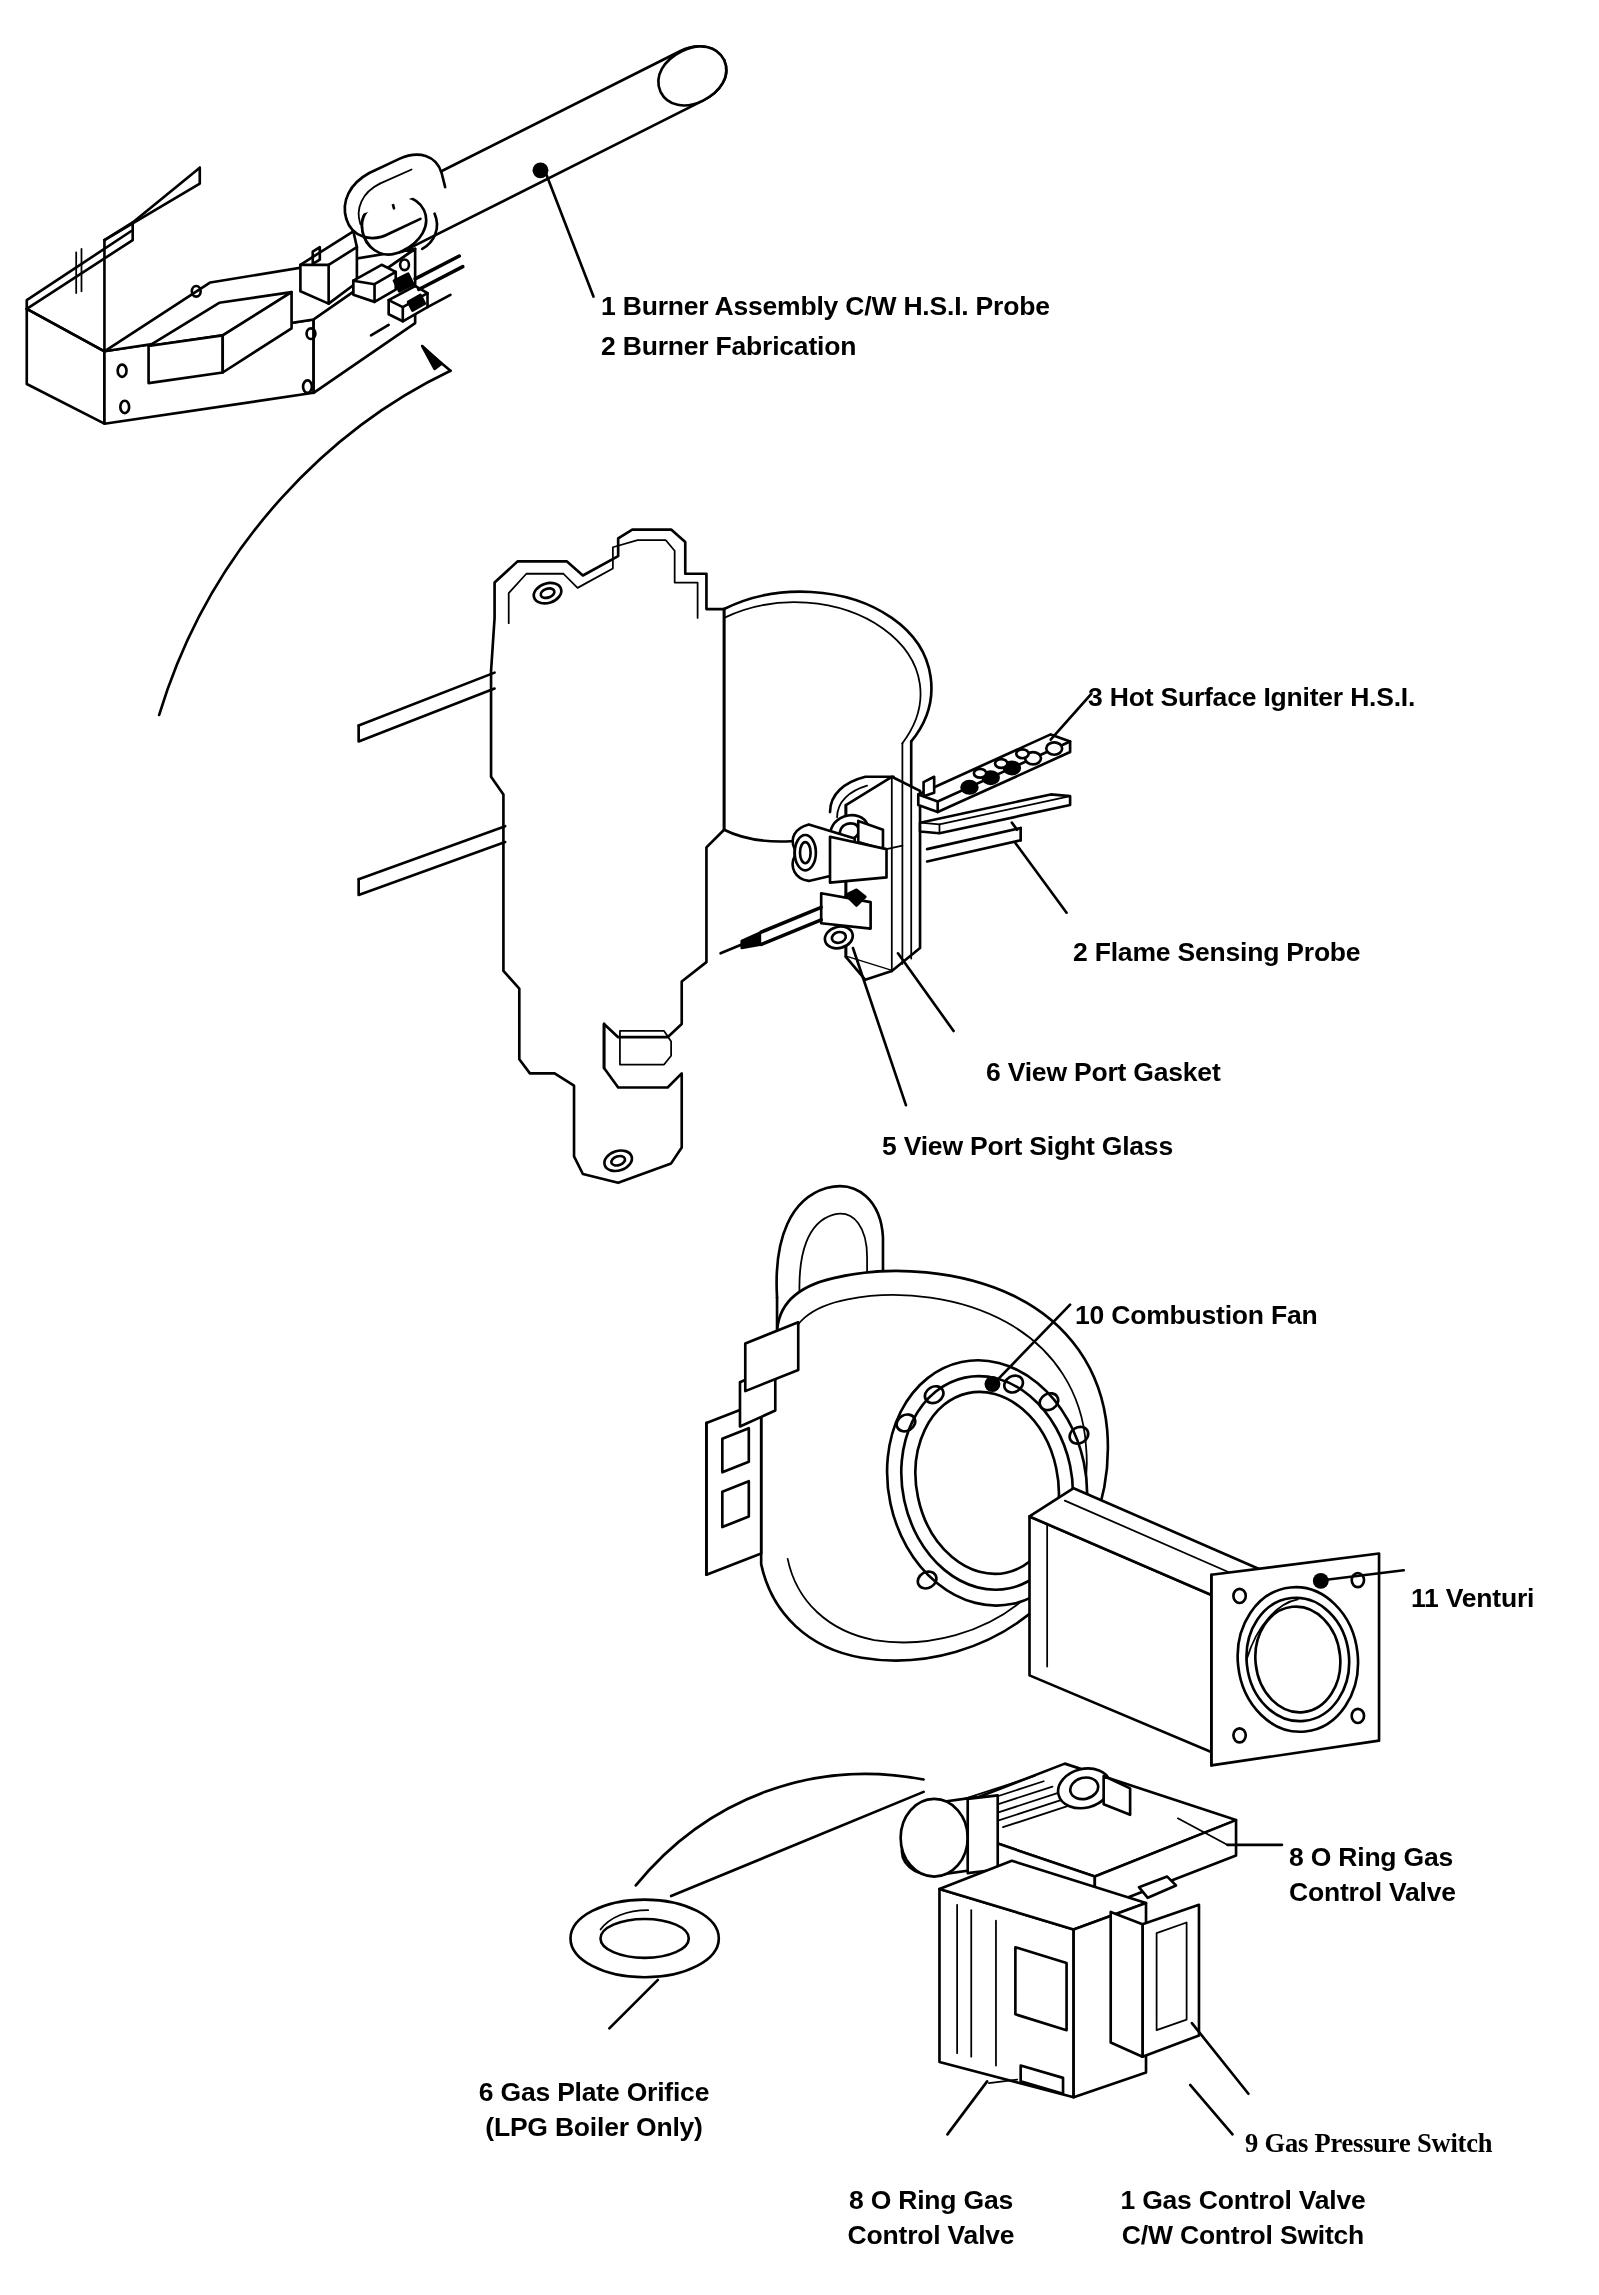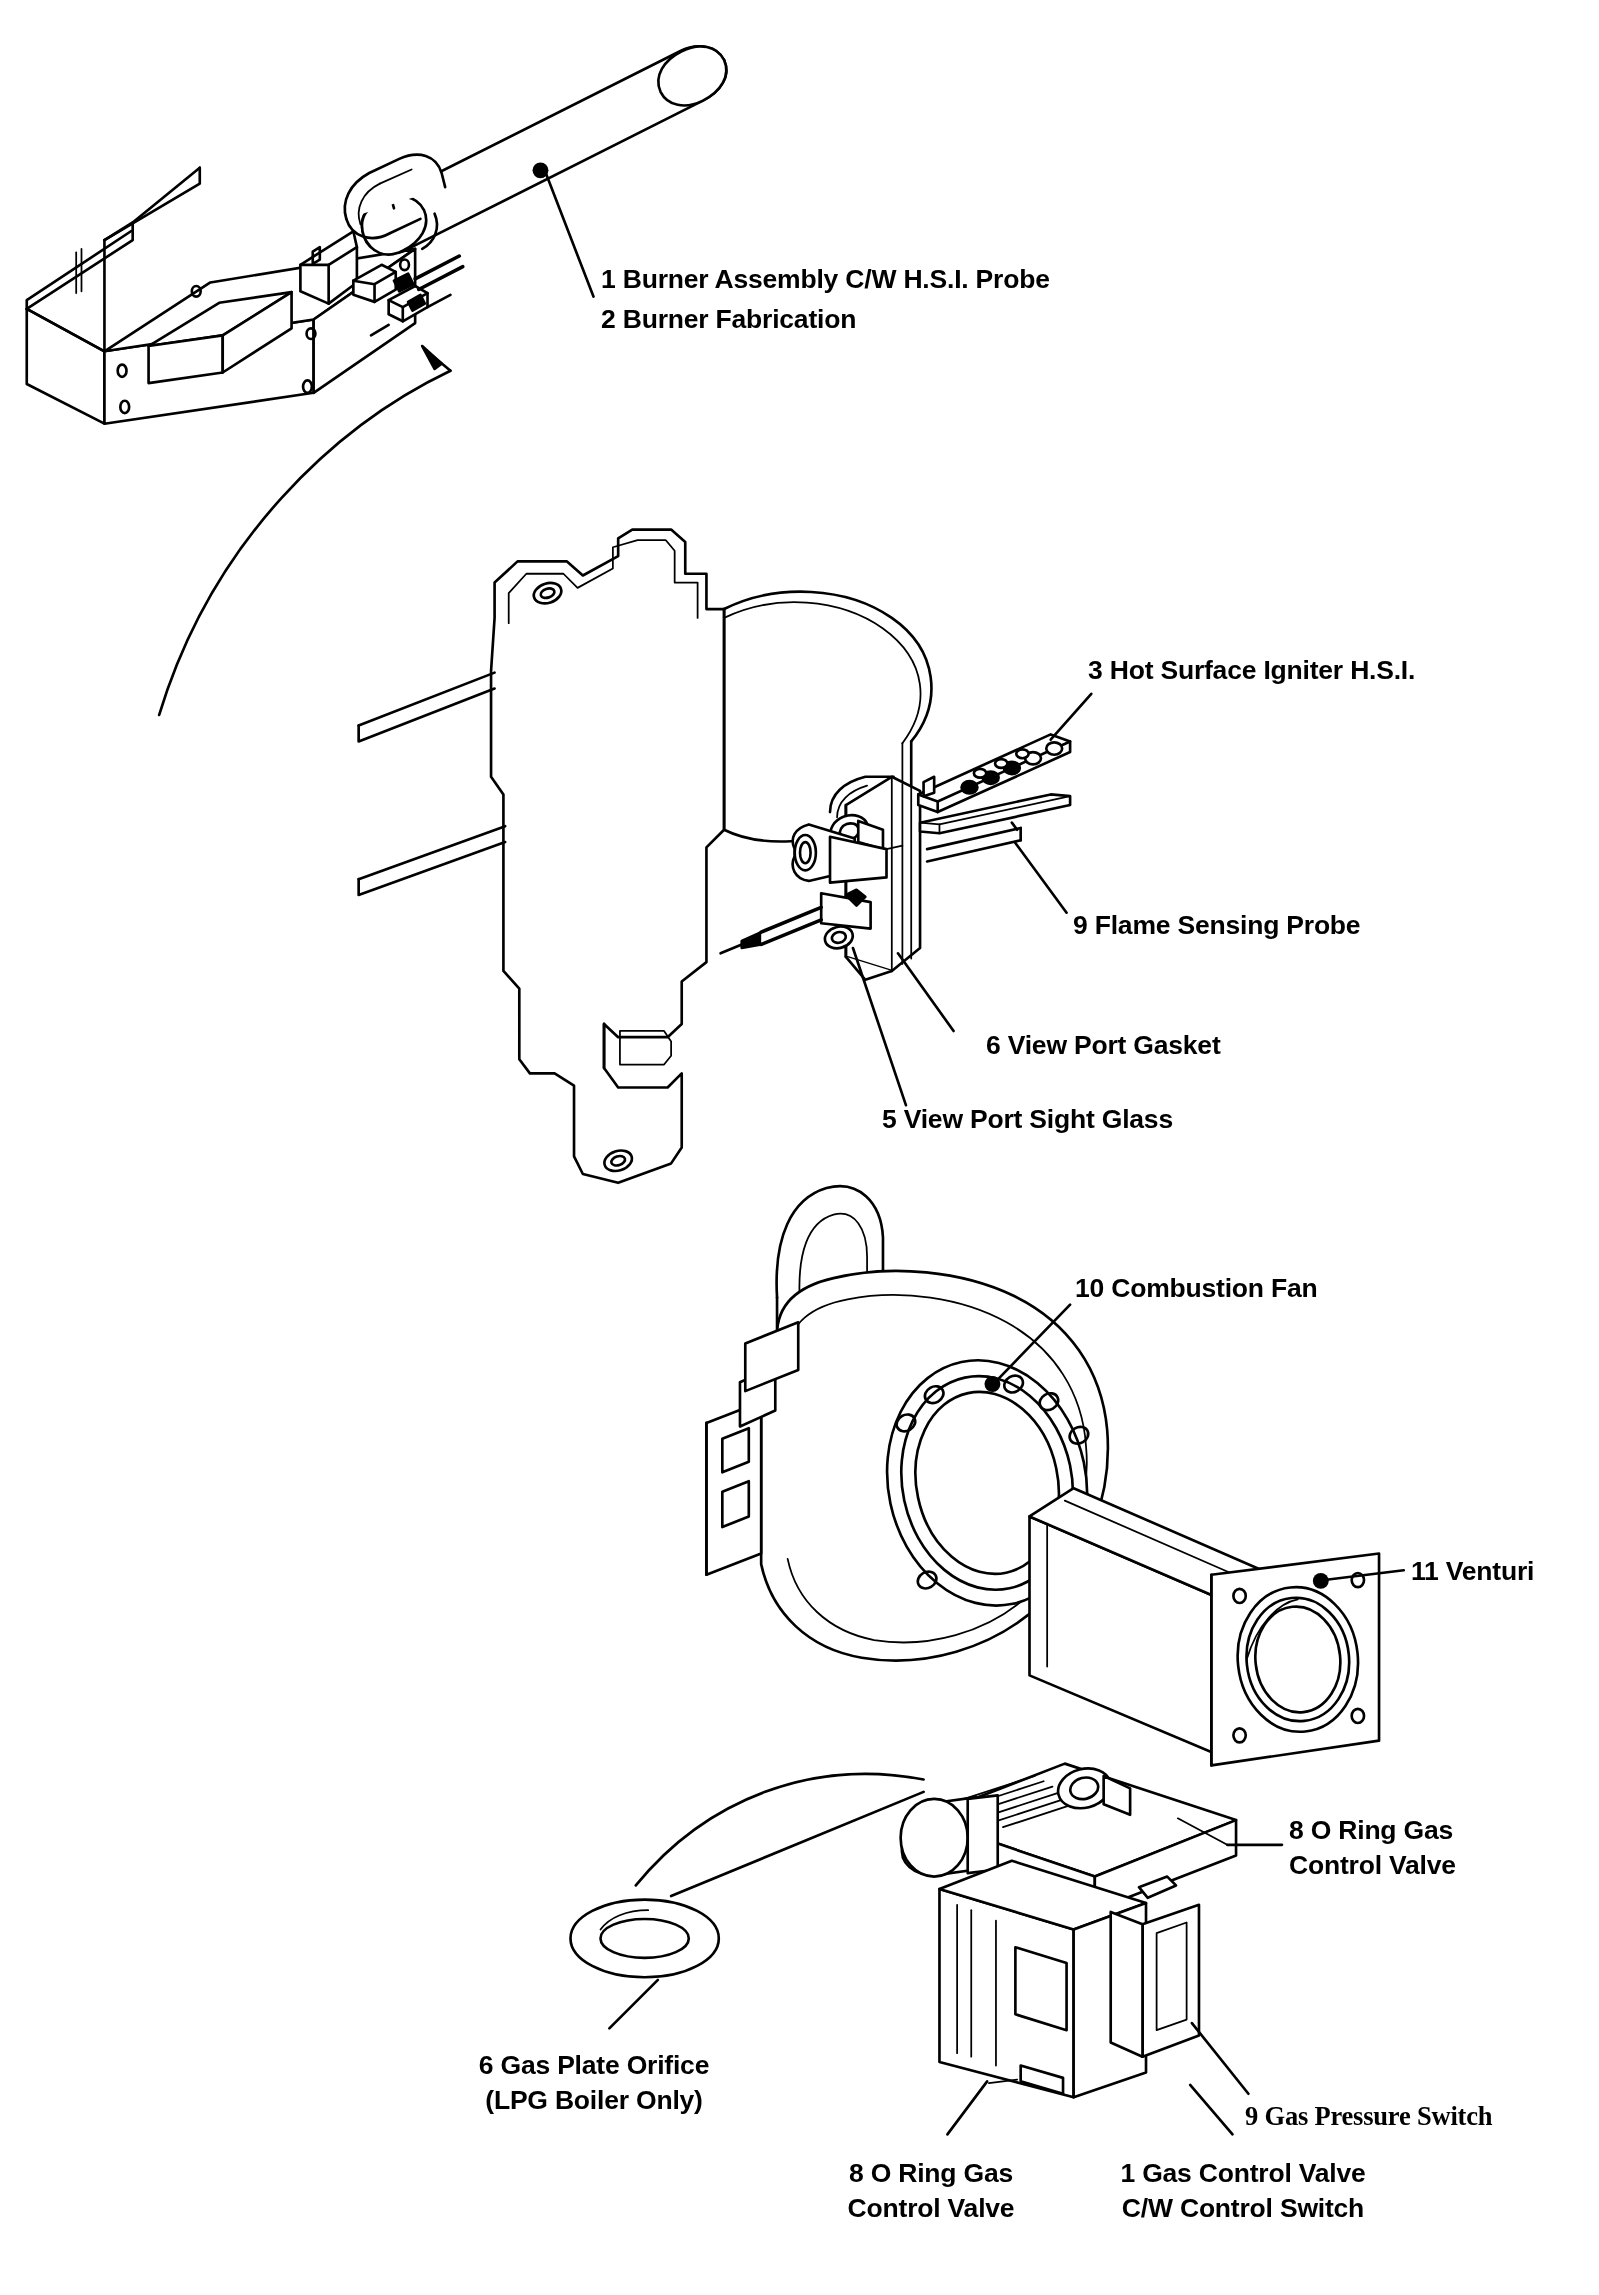--- a/index.html
+++ b/index.html
@@ -27,20 +27,21 @@
   }
   .callout-label {
     position: absolute;
     font-family: "Liberation Sans", sans-serif;
     font-weight: bold;
     font-size: 26.5px;
     line-height: 35px;
     color: #000000;
     letter-spacing: -0.2px;
     white-space: nowrap;
+    margin-top: 27px;
   }
   .callout-label.center {
     text-align: center;
   }
   .callout-label .lbl-line {
     display: block;
   }
 </style>
 </head>
 <body>
@@ -384,21 +385,21 @@
       <div class="callout-label" style="left: 601px; top: 262px;">
         <span class="lbl-line">1 Burner Assembly C/W H.S.I. Probe</span>
       </div>
       <div class="callout-label" style="left: 601px; top: 302px;">
         <span class="lbl-line">2 Burner Fabrication</span>
       </div>
       <div class="callout-label" style="left: 1088px; top: 653px;">
         <span class="lbl-line">3 Hot Surface Igniter H.S.I.</span>
       </div>
       <div class="callout-label" style="left: 1073px; top: 908px;">
-        <span class="lbl-line">9 Flame Sensing Probe</span>
+        <span class="lbl-line">2 Flame Sensing Probe</span>
       </div>
       <div class="callout-label" style="left: 986px; top: 1028px;">
         <span class="lbl-line">6 View Port Gasket</span>
       </div>
       <div class="callout-label" style="left: 882px; top: 1102px;">
         <span class="lbl-line">5 View Port Sight Glass</span>
       </div>
       <div class="callout-label" style="left: 1075px; top: 1271px;">
         <span class="lbl-line">10 Combustion Fan</span>
       </div>

